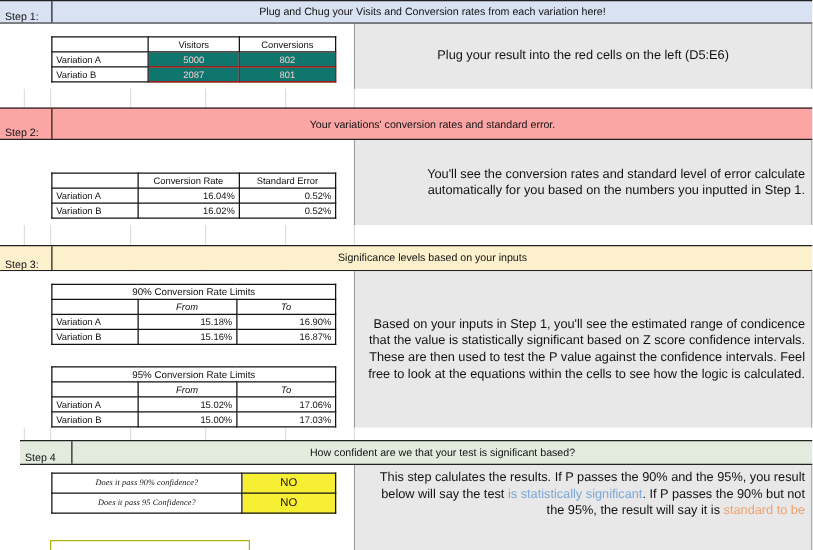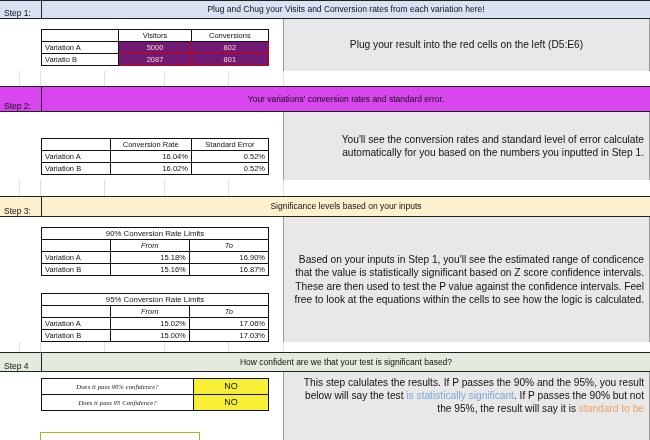--- a/index.html
+++ b/index.html
@@ -46,23 +46,23 @@
   }
   .stepbar .title {
     flex: 1 1 auto;
     display: flex; align-items: center; justify-content: center;
     font-size: 8.5px;
     color: #111;
     padding-bottom: 1px;
   }
 
   .bar-blue   { background: #d9e2f3; }
-  .bar-peach  { background: #d946ef; }
+  .bar-peach  { background: #fca5a5; }
   .bar-cream  { background: #fcf0cd; }
-  .bar-green  { background: #e2ebdd; }
+  .bar-green  { background: #e2ebdd; margin-left: 16px; }
 
   
   .stepbody { position: absolute; left: 0; width: 650px; display: flex; z-index: 2; }
   .left-pane  { position: relative; flex: 0 0 283px; background: #ffffff; height: 100%; }
   .right-pane {
     flex: 1 1 auto;
     background: #e8e8e8;
     border-left: 1px solid #9a9a9a;
     border-right: 1px solid #9a9a9a;
     display: flex; align-items: center; justify-content: center;
@@ -107,21 +107,21 @@
   }
   .qlabel {
     font-family: "Liberation Serif", serif;
     font-style: italic;
     font-size: 6.6px;
     text-align: center;
     letter-spacing: .1px;
   }
   .group-title { text-align: center; font-size: 7.8px; }
 
-  .cell-red    { background: #701a75; color: #ffd0d0; text-align: center; border-color:#c00 !important; }
+  .cell-red    { background: #0f766e; color: #ffd0d0; text-align: center; border-color:#c00 !important; }
   .cell-yellow { background: #f7ef33; color: #111; text-align: center; }
   .sig-title   { text-align: center; font-size: 9.5px; }
 
   .thickbox { border: 1.4px solid #111 !important; padding-left: 40px; }
 
   
   .bottom-stub {
     position: absolute;
     left: 40px; top: 432px;
     width: 160px; height: 12px;

